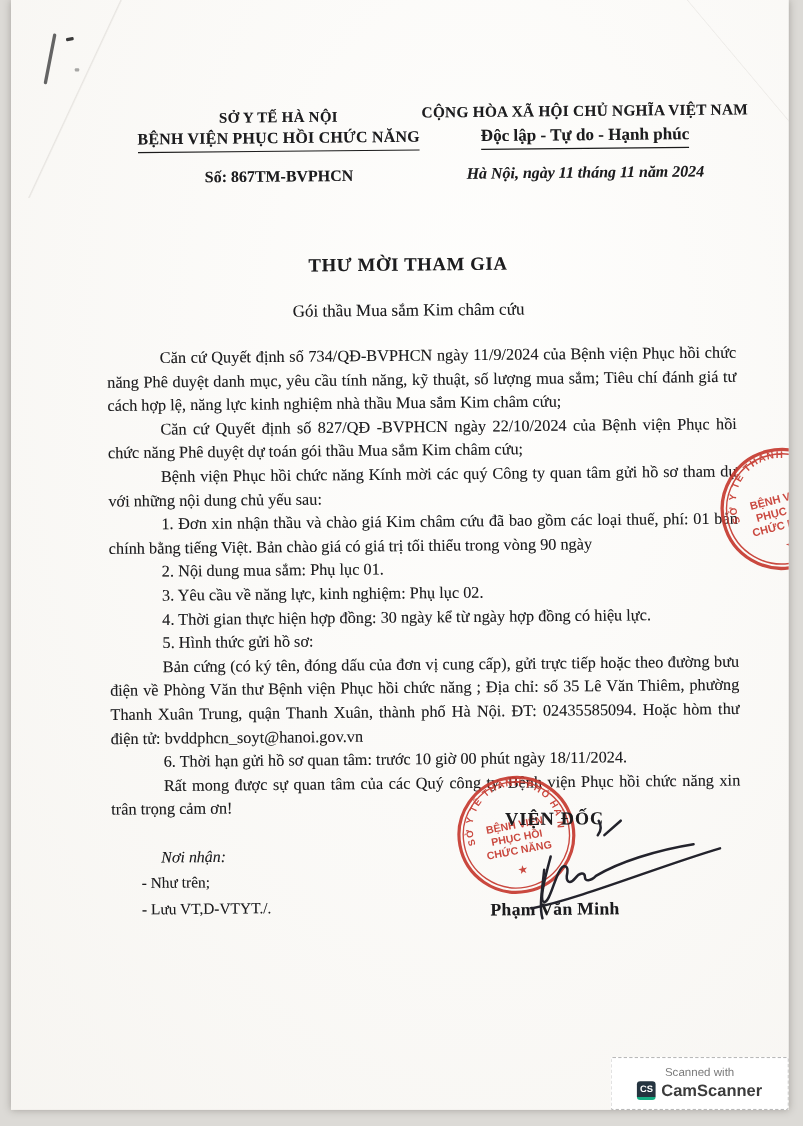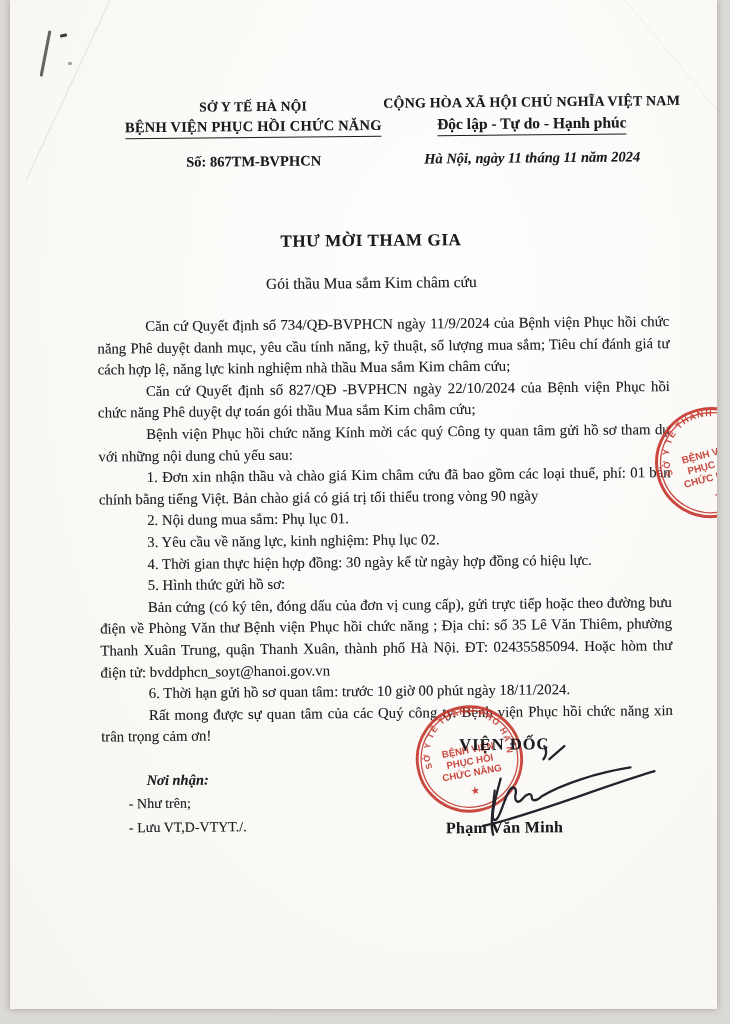--- a/index.html
+++ b/index.html
@@ -36,21 +36,21 @@
          font-size:17px;font-weight:bold;letter-spacing:.6px;}
   .subtitle{position:absolute;left:70px;top:274px;width:585px;text-align:center;font-size:15.5px;}
 
   
   .body-block{position:absolute;left:88px;top:314px;width:572px;
               font-size:14.8px;line-height:21.6px;text-align:justify;}
   .body-block p{margin:0;text-indent:48px;}
 
   
   .recipients{position:absolute;left:115px;top:766px;font-size:14px;line-height:24px;}
-  .recip-label{font-weight:bold;font-style:italic;margin-left:18px;font-size:14.5px;}
+  .recip-label{font-weight:normal;font-style:italic;margin-left:18px;font-size:14.5px;}
 
   
   .stamp{position:absolute;z-index:2;opacity:.92;}
   .stamp-main{left:400px;top:704px;transform:rotate(-10deg);}
   .stamp-partial{left:642px;top:408px;transform:rotate(-14deg);}
   .sig-role{position:absolute;left:446px;top:736px;z-index:3;font-size:16.5px;font-weight:bold;letter-spacing:1px;}
   .sig-strokes{position:absolute;left:435px;top:730px;z-index:4;}
   .sig-name{position:absolute;left:413px;top:820px;width:155px;text-align:center;
             z-index:3;font-size:16px;font-weight:bold;letter-spacing:.3px;}
 
@@ -164,14 +164,21 @@
         <path d="M52,50 c-5,18 -11,38 -7,41 c5,3 10,-20 15,-28 c4,-7 8,-4 7,2 c-2,8 2,11 7,5 c4,-5 9,-6 9,-1 c0,4 5,4 10,-1 c20,-12 55,-23 89,-28"></path>
         <path d="M46,62 c-2,18 -5,34 -2,44"></path>
         <path d="M34,97 C 80,88 150,60 206,44"></path>
       </g>
     </svg>
 
     <div class="sig-name txt">Phạm Văn Minh</div>
 
   </div>
 
+  <div class="scan-badge">
+    <div class="scan-caption">Scanned with</div>
+    <div class="scan-row">
+      <div class="cs-icon">CS</div>
+      <div class="scan-brand">CamScanner</div>
+    </div>
+  </div>
 
 </div>
 
 </body></html>

